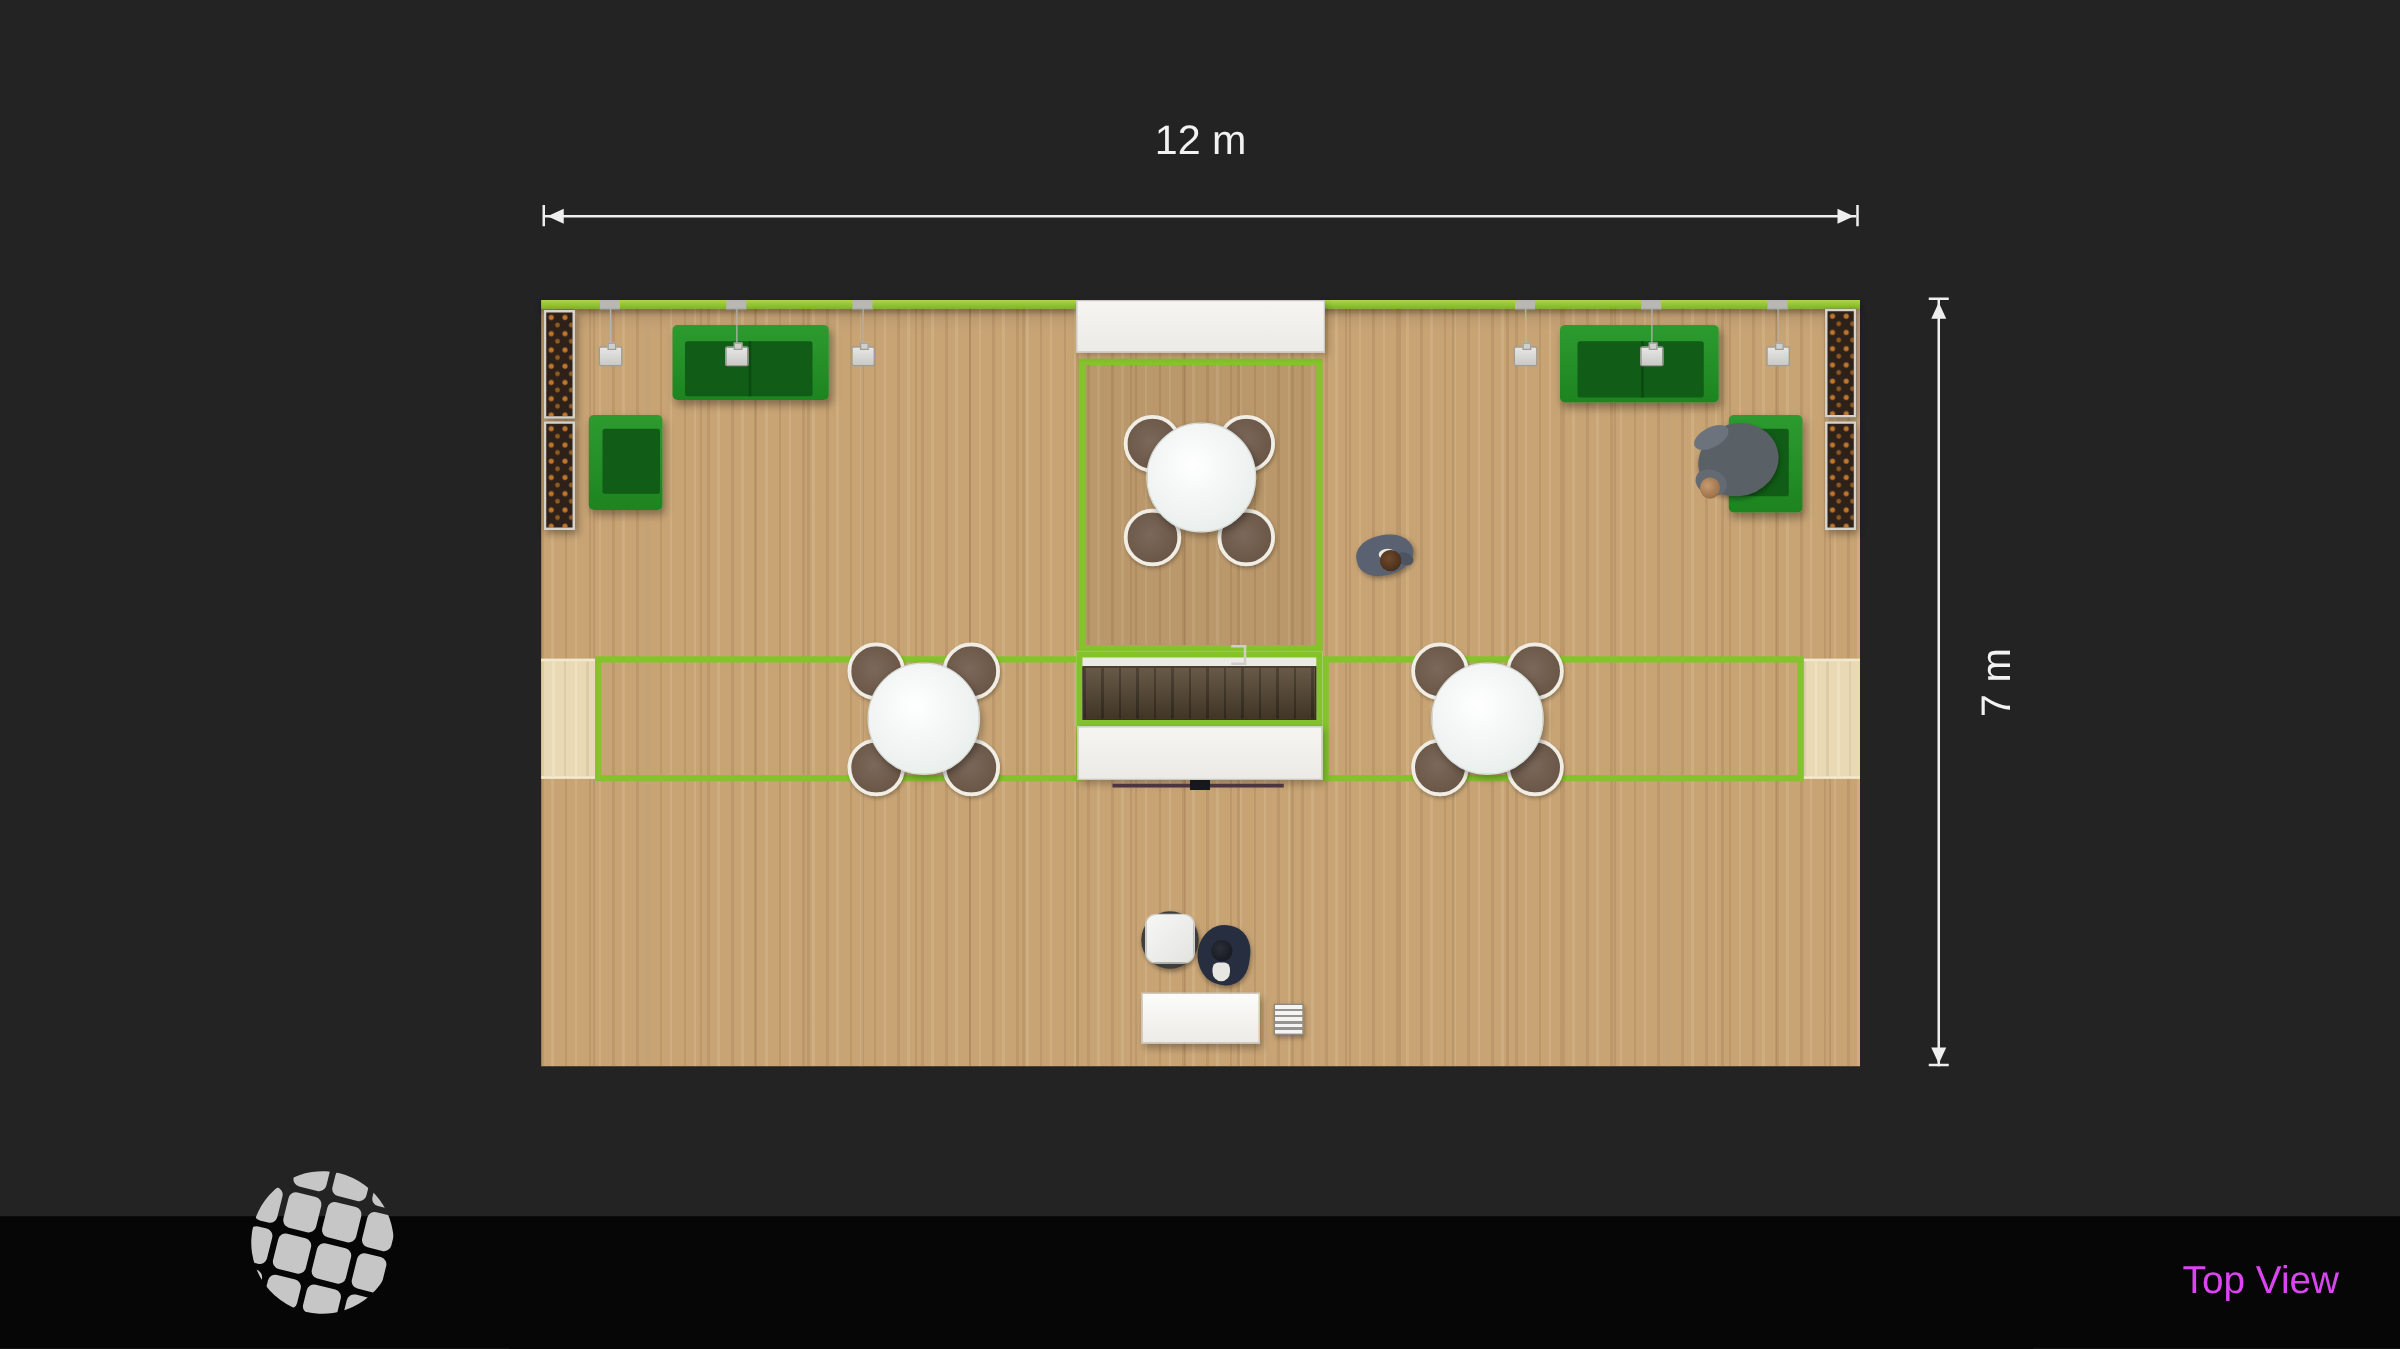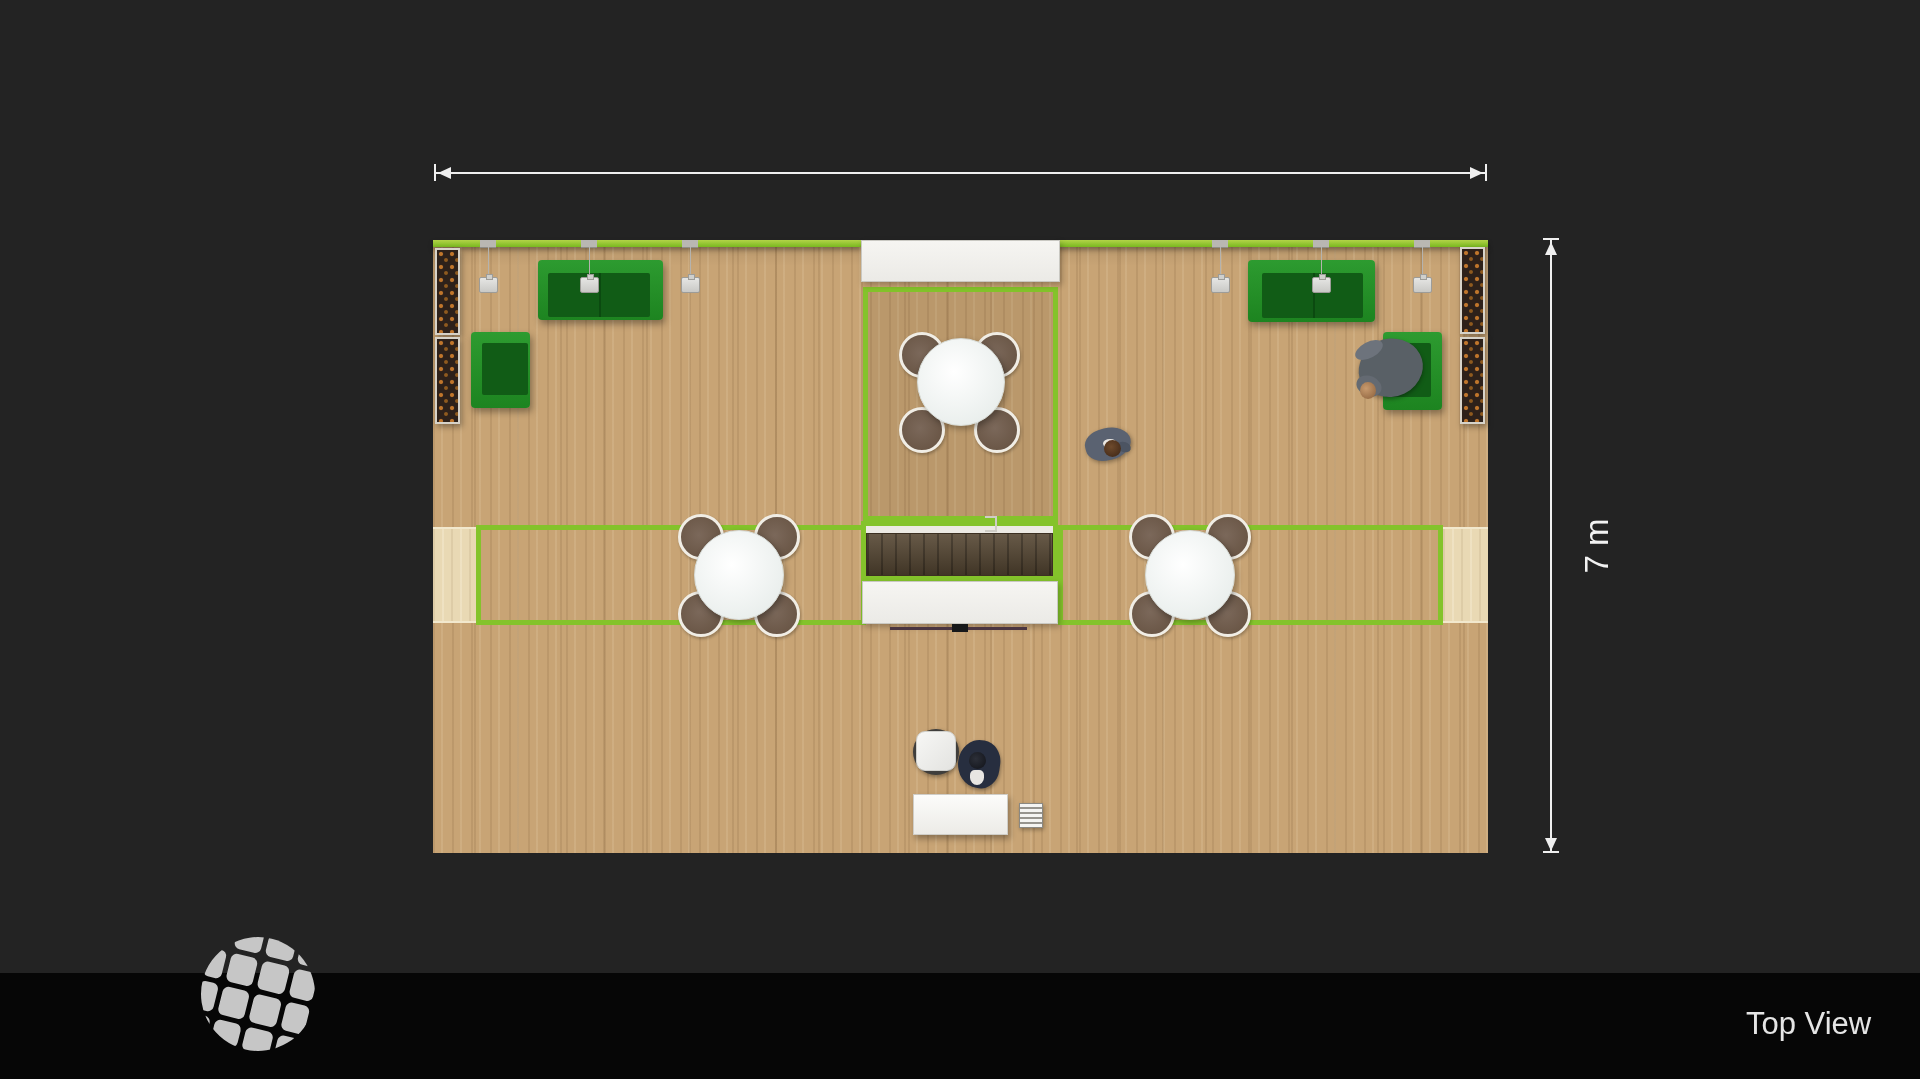--- a/index.html
+++ b/index.html
@@ -82,27 +82,28 @@
          border:1px solid #cfcdc7;box-sizing:border-box;box-shadow:2px 4px 6px rgba(0,0,0,.3);z-index:5;}
   .drawer{width:24px;height:25px;
          background:repeating-linear-gradient(180deg,#f4f4f2 0 3px,#96948e 3px 5px);
          border:1px solid #8a8882;box-sizing:border-box;box-shadow:1px 2px 4px rgba(0,0,0,.3);z-index:5;}
 
   
   .footer{position:absolute;left:0;top:973px;width:1920px;height:106px;background:#060606;}
   .brand{position:absolute;left:20px;top:980px;font-size:60px;font-weight:700;
          letter-spacing:-2px;color:#c6c6c6;z-index:2;}
   .globe{position:absolute;left:198px;top:928px;z-index:2;}
-  .view-label{position:absolute;left:1746px;top:1006px;font-size:31px;color:#e5e5e5;z-index:2;}
+  .view-label{position:absolute;left:1746px;top:1006px;font-size:31px;color:#d946ef;z-index:2;}
 </style>
 </head>
 <body>
 
 <div class="stage">
 
+  <div class="dim-label" id="dim-h-label">12 m</div>
   <div class="dim" style="left:436px;top:172px;width:1049px;height:2px;"></div>
   <div class="dim" style="left:434px;top:164px;width:2px;height:17px;"></div>
   <div class="dim" style="left:1485px;top:164px;width:2px;height:17px;"></div>
   <div class="tri" style="left:438px;top:167px;border-top:6px solid rgba(0,0,0,0);border-bottom:6px solid rgba(0,0,0,0);border-right:13px solid #efefef;"></div>
   <div class="tri" style="left:1470px;top:167px;border-top:6px solid rgba(0,0,0,0);border-bottom:6px solid rgba(0,0,0,0);border-left:13px solid #efefef;"></div>
 
   <div class="dim-label" id="dim-v-label">7 m</div>
   <div class="dim" style="left:1550px;top:240px;width:2px;height:613px;"></div>
   <div class="dim" style="left:1543px;top:238px;width:16px;height:2px;"></div>
   <div class="dim" style="left:1543px;top:851px;width:16px;height:2px;"></div>

